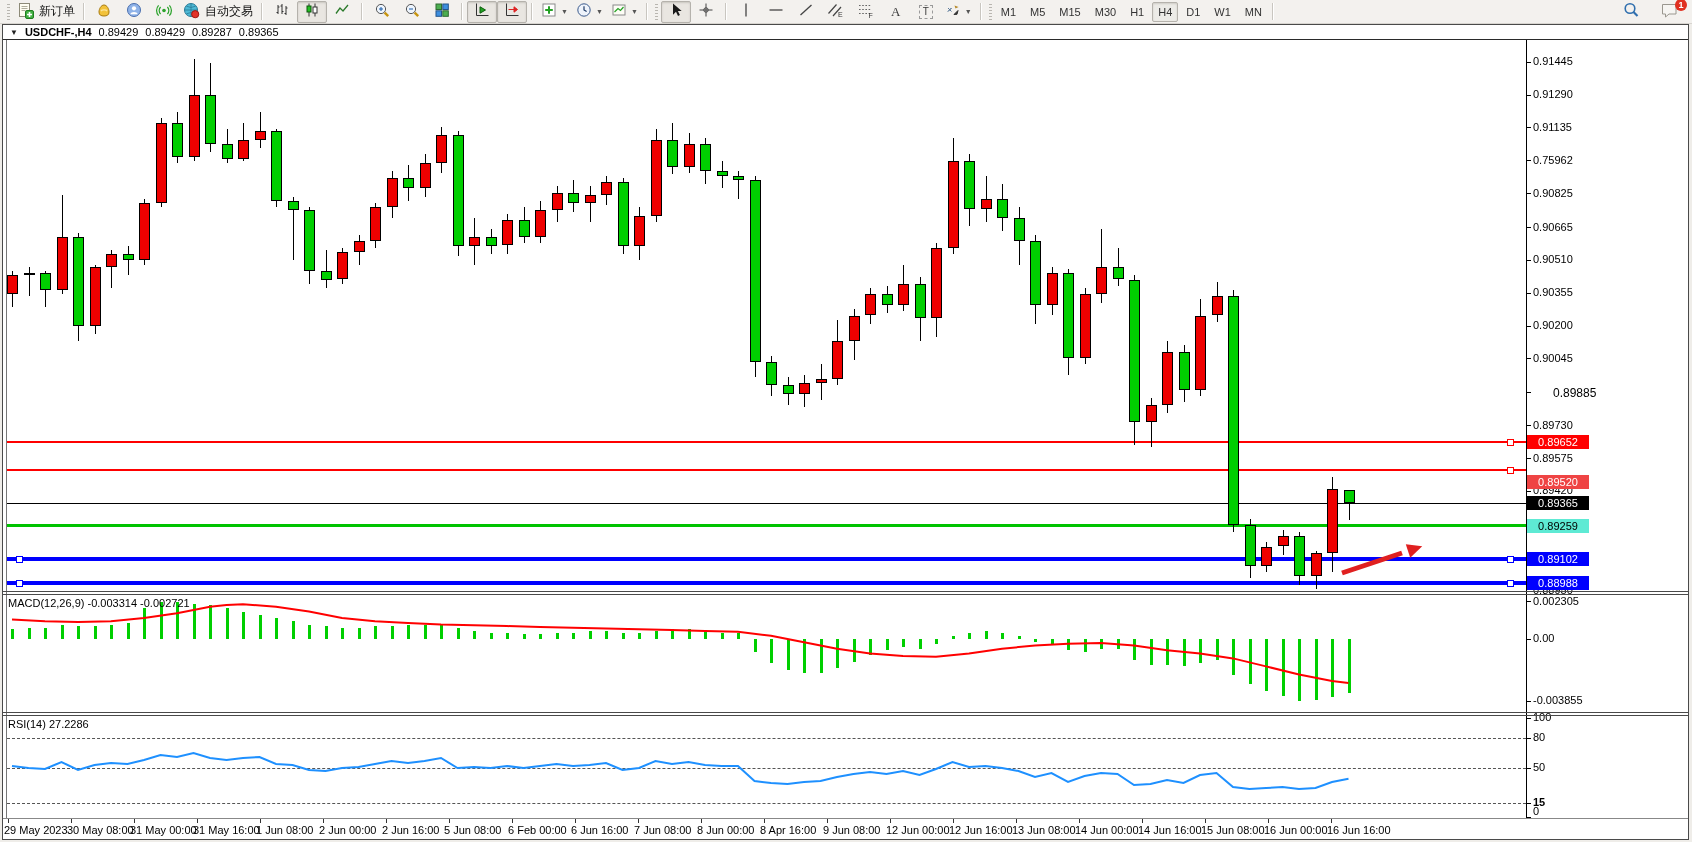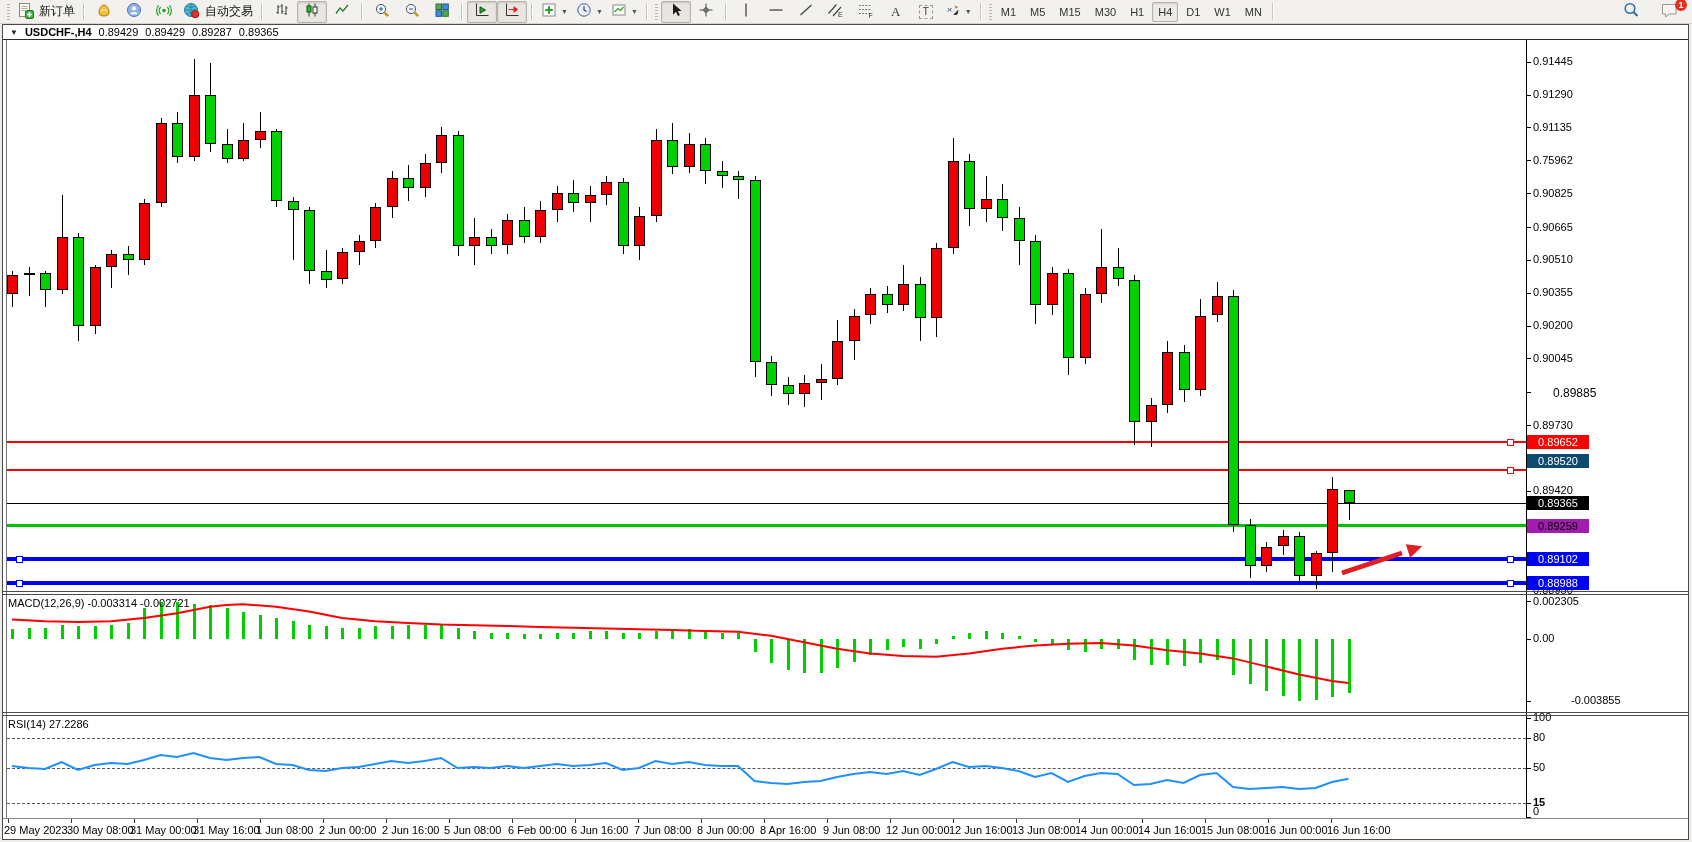--- a/index.html
+++ b/index.html
@@ -283,25 +283,25 @@
       <div style="position: absolute; left: 1533px; top: 451.548px; font-size: 11px; color: rgb(0, 0, 0); white-space: nowrap; z-index: 3;">0.89575</div>
       <div style="position: absolute; left: 1526px; top: 490.896px; width: 5px; height: 1px; background: rgb(0, 0, 0); z-index: 3;"></div>
       <div style="position: absolute; left: 1533px; top: 484.396px; font-size: 11px; color: rgb(0, 0, 0); white-space: nowrap; z-index: 3;">0.89420</div>
       <div style="position: absolute; left: 1526px; top: 590.5px; width: 5px; height: 1px; background: rgb(0, 0, 0); z-index: 3;"></div>
       <div style="position: absolute; left: 1533px; top: 584px; font-size: 11px; color: rgb(0, 0, 0); white-space: nowrap; z-index: 3;">0.88950</div>
       <div style="position: absolute; left: 7px; top: 441.23px; width: 1519px; height: 2px; background: rgb(255, 0, 0); z-index: 1;"></div>
       <div style="position: absolute; left: 1507px; top: 439.23px; width: 5px; height: 5px; background: rgb(255, 255, 255); border: 1px solid rgb(255, 0, 0); z-index: 2;"></div>
       <div style="position: absolute; left: 1527px; top: 435.23px; width: 62px; height: 14px; background: rgb(255, 0, 0); color: rgb(255, 255, 255); font-size: 11px; line-height: 14px; text-align: center; z-index: 4;">0.89652</div>
       <div style="position: absolute; left: 7px; top: 469.204px; width: 1519px; height: 2px; background: rgb(255, 0, 0); z-index: 1;"></div>
       <div style="position: absolute; left: 1507px; top: 467.204px; width: 5px; height: 5px; background: rgb(255, 255, 255); border: 1px solid rgb(255, 0, 0); z-index: 2;"></div>
-      <div style="position: absolute; left: 1527px; top: 454px; width: 62px; height: 14px; background: #0c4a6e; color: rgb(255, 255, 255); font-size: 11px; line-height: 14px; text-align: center; z-index: 4;">0.89520</div>
+      <div style="position: absolute; left: 1527px; top: 475px; width: 62px; height: 14px; background: #ef4444; color: rgb(255, 255, 255); font-size: 11px; line-height: 14px; text-align: center; z-index: 4;">0.89520</div>
       <div style="position: absolute; left: 7px; top: 502.552px; width: 1519px; height: 1px; background: rgb(0, 0, 0); z-index: 1;"></div>
       <div style="position: absolute; left: 1527px; top: 496.052px; width: 62px; height: 14px; background: rgb(0, 0, 0); color: rgb(255, 255, 255); font-size: 11px; line-height: 14px; text-align: center; z-index: 4;">0.89365</div>
       <div style="position: absolute; left: 7px; top: 524.016px; width: 1519px; height: 3px; background: rgb(0, 195, 0); z-index: 1;"></div>
-      <div style="position: absolute; left: 1527px; top: 518.516px; width: 62px; height: 14px; background: #a21caf; color: rgb(0, 0, 0); font-size: 11px; line-height: 14px; text-align: center; z-index: 4;">0.89259</div>
+      <div style="position: absolute; left: 1527px; top: 518.516px; width: 62px; height: 14px; background: #5eead4; color: rgb(0, 0, 0); font-size: 11px; line-height: 14px; text-align: center; z-index: 4;">0.89259</div>
       <div style="position: absolute; left: 7px; top: 556.788px; width: 1519px; height: 4px; background: rgb(0, 0, 255); z-index: 1;"></div>
       <div style="position: absolute; left: 16px; top: 555.788px; width: 5px; height: 5px; background: rgb(255, 255, 255); border: 1px solid rgb(0, 0, 255); z-index: 2;"></div>
       <div style="position: absolute; left: 1507px; top: 555.788px; width: 5px; height: 5px; background: rgb(255, 255, 255); border: 1px solid rgb(0, 0, 255); z-index: 2;"></div>
       <div style="position: absolute; left: 1527px; top: 551.788px; width: 62px; height: 14px; background: rgb(0, 0, 255); color: rgb(255, 255, 255); font-size: 11px; line-height: 14px; text-align: center; z-index: 4;">0.89102</div>
       <div style="position: absolute; left: 7px; top: 580.947px; width: 1519px; height: 4px; background: rgb(0, 0, 255); z-index: 1;"></div>
       <div style="position: absolute; left: 16px; top: 579.947px; width: 5px; height: 5px; background: rgb(255, 255, 255); border: 1px solid rgb(0, 0, 255); z-index: 2;"></div>
       <div style="position: absolute; left: 1507px; top: 579.947px; width: 5px; height: 5px; background: rgb(255, 255, 255); border: 1px solid rgb(0, 0, 255); z-index: 2;"></div>
       <div style="position: absolute; left: 1527px; top: 575.947px; width: 62px; height: 14px; background: rgb(0, 0, 255); color: rgb(255, 255, 255); font-size: 11px; line-height: 14px; text-align: center; z-index: 4;">0.88988</div>
       <div style="position: absolute; left: 12px; top: 271px; width: 1px; height: 36px; background: rgb(0, 0, 0); z-index: 2;"></div>
       <div style="position: absolute; left: 7px; top: 275.2px; width: 11px; height: 19.1px; box-sizing: border-box; background: rgb(239, 0, 0); border: 1px solid rgb(0, 0, 0); z-index: 2;"></div>
@@ -547,21 +547,21 @@
       <div style="position: absolute; left: 1282px; top: 639px; width: 3px; height: 56.5px; background: rgb(0, 207, 0); z-index: 2;"></div>
       <div style="position: absolute; left: 1298px; top: 639px; width: 3px; height: 62.1px; background: rgb(0, 207, 0); z-index: 2;"></div>
       <div style="position: absolute; left: 1315px; top: 639px; width: 3px; height: 61.3px; background: rgb(0, 207, 0); z-index: 2;"></div>
       <div style="position: absolute; left: 1331px; top: 639px; width: 3px; height: 58.1px; background: rgb(0, 207, 0); z-index: 2;"></div>
       <div style="position: absolute; left: 1348px; top: 639px; width: 3px; height: 53.5px; background: rgb(0, 207, 0); z-index: 2;"></div>
       <div style="position: absolute; left: 1526px; top: 601.323px; width: 5px; height: 1px; background: rgb(0, 0, 0); z-index: 3;"></div>
       <div style="position: absolute; left: 1533px; top: 594.823px; font-size: 11px; color: rgb(0, 0, 0); white-space: nowrap; z-index: 3;">0.002305</div>
       <div style="position: absolute; left: 1526px; top: 638.5px; width: 5px; height: 1px; background: rgb(0, 0, 0); z-index: 3;"></div>
       <div style="position: absolute; left: 1533px; top: 632px; font-size: 11px; color: rgb(0, 0, 0); white-space: nowrap; z-index: 3;">0.00</div>
       <div style="position: absolute; left: 1526px; top: 700.677px; width: 5px; height: 1px; background: rgb(0, 0, 0); z-index: 3;"></div>
-      <div style="position: absolute; left: 1533px; top: 694.177px; font-size: 11px; color: rgb(0, 0, 0); white-space: nowrap; z-index: 3; margin-left: 38px;">-0.003855</div>
+      <div style="position: absolute; left: 1533px; top: 694.177px; font-size: 11px; color: rgb(0, 0, 0); white-space: nowrap; z-index: 3;">-0.003855</div>
       <div style="position: absolute; left: 7px; top: 738px; width: 1519px; height: 0px; border-top: 1px dashed rgb(85, 85, 85); z-index: 1;"></div>
       <div style="position: absolute; left: 7px; top: 768px; width: 1519px; height: 0px; border-top: 1px dashed rgb(85, 85, 85); z-index: 1;"></div>
       <div style="position: absolute; left: 7px; top: 803px; width: 1519px; height: 0px; border-top: 1px dashed rgb(85, 85, 85); z-index: 1;"></div>
       <div style="position: absolute; left: 1526px; top: 717.5px; width: 5px; height: 1px; background: rgb(0, 0, 0); z-index: 3;"></div>
       <div style="position: absolute; left: 1533px; top: 711px; font-size: 11px; color: rgb(0, 0, 0); white-space: nowrap; z-index: 3;">100</div>
       <div style="position: absolute; left: 1526px; top: 737.5px; width: 5px; height: 1px; background: rgb(0, 0, 0); z-index: 3;"></div>
       <div style="position: absolute; left: 1533px; top: 731px; font-size: 11px; color: rgb(0, 0, 0); white-space: nowrap; z-index: 3;">80</div>
       <div style="position: absolute; left: 1526px; top: 767.5px; width: 5px; height: 1px; background: rgb(0, 0, 0); z-index: 3;"></div>
       <div style="position: absolute; left: 1533px; top: 761px; font-size: 11px; color: rgb(0, 0, 0); white-space: nowrap; z-index: 3;">50</div>
       <div style="position: absolute; left: 1526px; top: 802.5px; width: 5px; height: 1px; background: rgb(0, 0, 0); z-index: 3;"></div>

